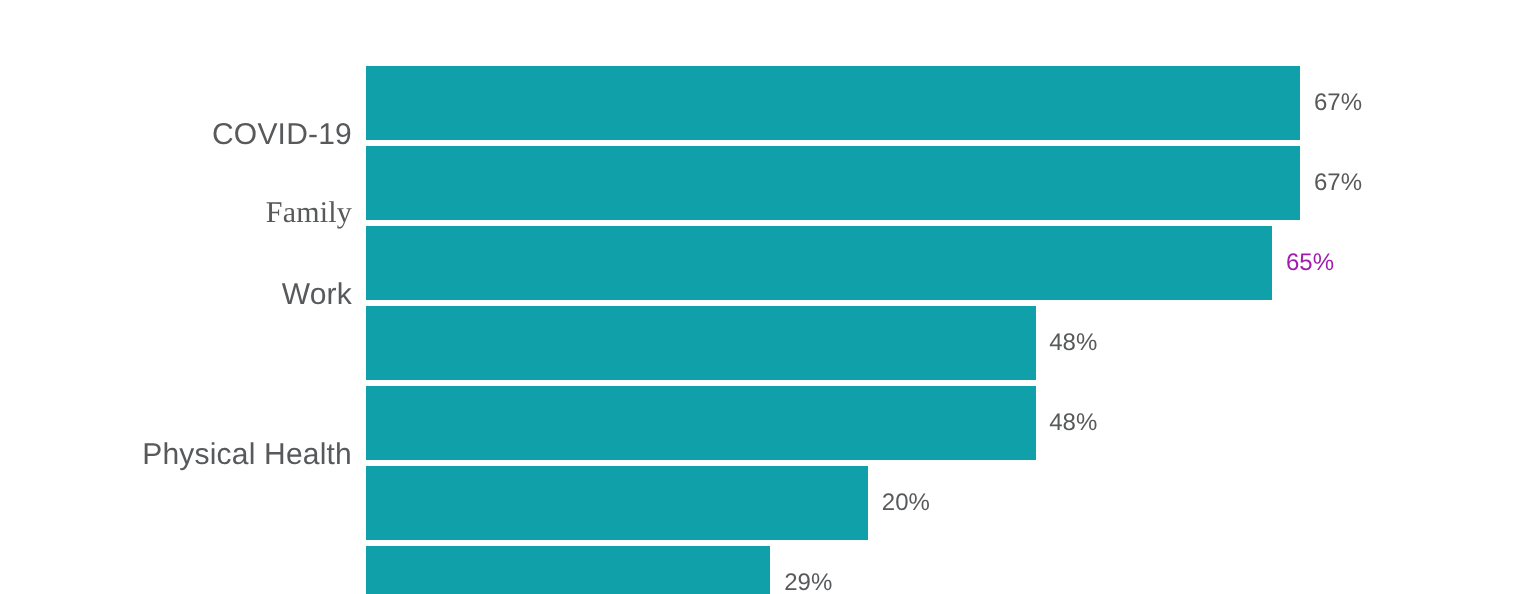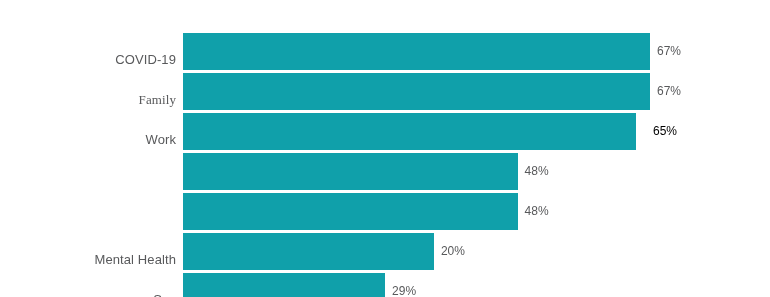--- a/index.html
+++ b/index.html
@@ -17,26 +17,26 @@
   
   .bar-row {
     position:absolute;
     left:0;
     width:770px;
     height:37px;
   }
   .cat-label {
     position:absolute;
     right:594px;          
-    top:8px;
+    top:16px;
     height:37px;
     line-height:37px;
     text-align:right;
     white-space:nowrap;
-    font-size:13px;
+    font-size:15px;
     color:#58595b;
     letter-spacing:0.1px;
   }
   .bar-track {
     position:absolute;
     left:183px;
     top:0;
     height:37px;
   }
   .bar-fill {
@@ -72,40 +72,40 @@
     <div class="bar-track">
       <div class="bar-fill" style="width: 467px; background: rgb(16, 160, 170);"></div>
       <span class="bar-value" style="left: 467px; color: rgb(88, 89, 91);">67%</span>
     </div>
   </div>
 
   <div class="bar-row" style="top:113px;">
     <span class="cat-label" style="color: rgb(88, 89, 91);">Work</span>
     <div class="bar-track">
       <div class="bar-fill" style="width: 453.1px; background: rgb(16, 160, 170);"></div>
-      <span class="bar-value" style="left: 463px; color: #000000;">65%</span>
+      <span class="bar-value" style="left: 453px; color: #a21caf;">65%</span>
     </div>
   </div>
 
   <div class="bar-row" style="top:153px;">
     <div class="bar-track">
       <div class="bar-fill" style="width: 334.6px; background: rgb(16, 160, 170);"></div>
       <span class="bar-value" style="left: 334.6px; color: rgb(88, 89, 91);">48%</span>
     </div>
   </div>
 
   <div class="bar-row" style="top:193px;">
+    <span class="cat-label" style="color: rgb(88, 89, 91);">Physical Health</span>
     <div class="bar-track">
       <div class="bar-fill" style="width: 334.6px; background: rgb(16, 160, 170);"></div>
       <span class="bar-value" style="left: 334.6px; color: rgb(88, 89, 91);">48%</span>
     </div>
   </div>
 
   <div class="bar-row" style="top:233px;">
-    <span class="cat-label" style="color: rgb(88, 89, 91);">Mental Health</span>
     <div class="bar-track">
       <div class="bar-fill" style="width: 250.9px; background: rgb(16, 160, 170);"></div>
       <span class="bar-value" style="left: 250.9px; color: rgb(88, 89, 91);">20%</span>
     </div>
   </div>
 
   <div class="bar-row" style="top:273px;">
     <span class="cat-label" style="color: rgb(88, 89, 91);">Sex</span>
     <div class="bar-track">
       <div class="bar-fill" style="width: 202.1px; background: rgb(16, 160, 170);"></div>

